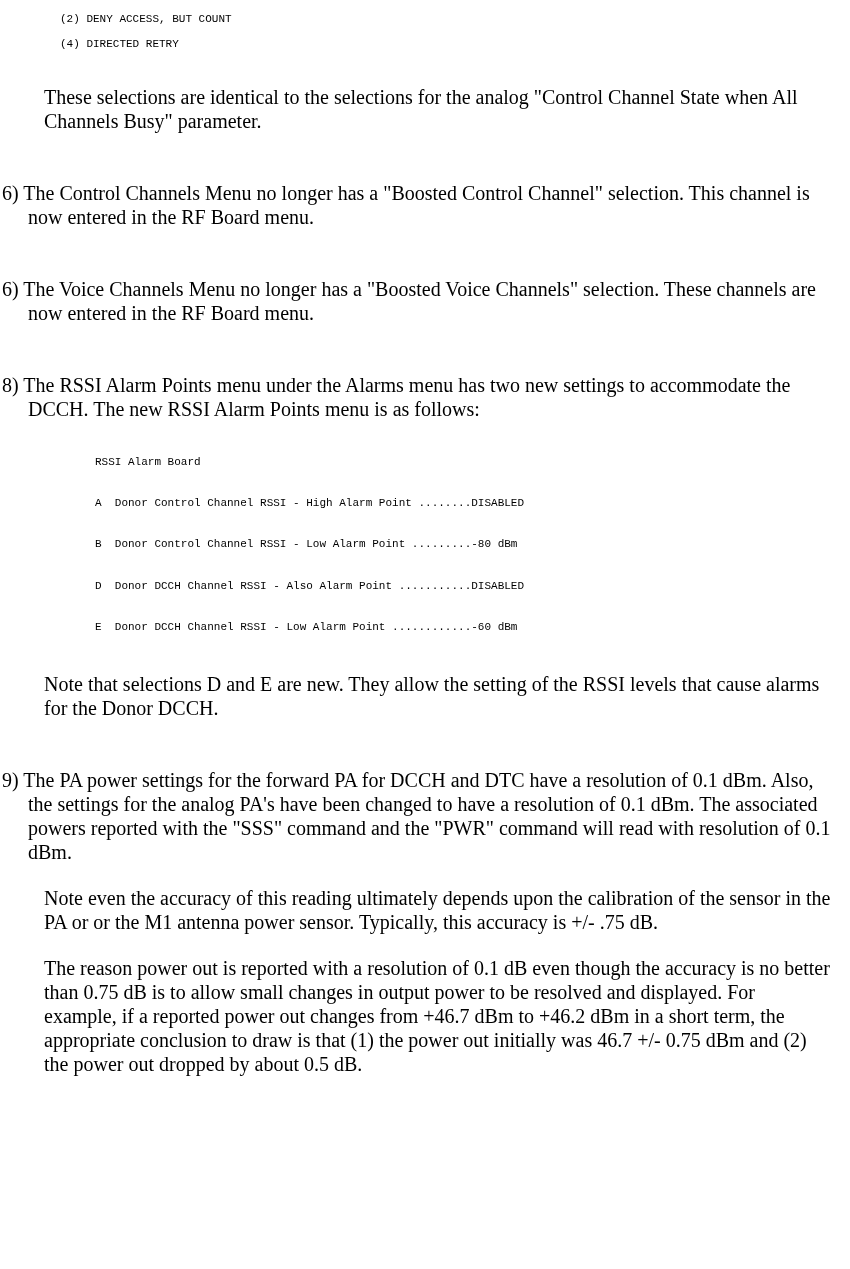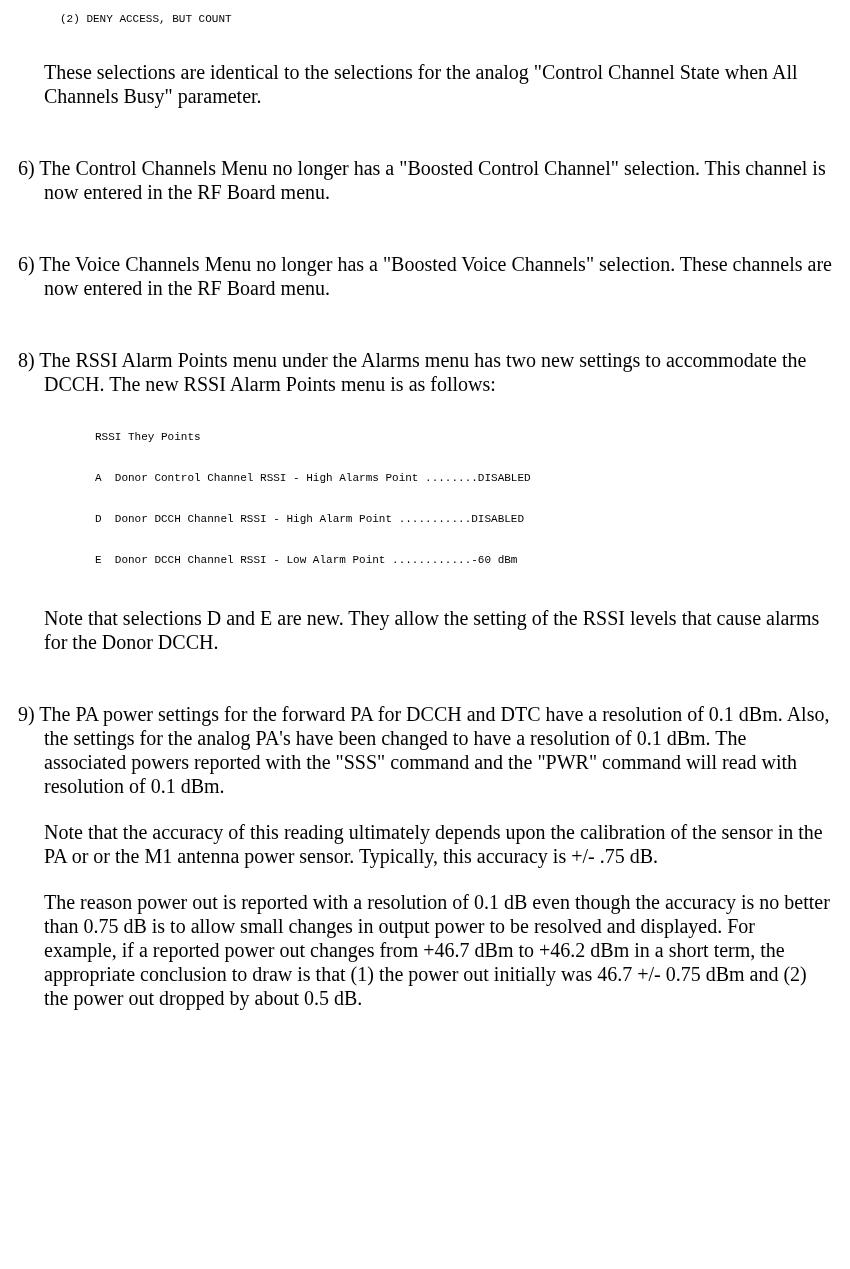--- a/index.html
+++ b/index.html
@@ -21,63 +21,65 @@
     .mono-options {
       margin-left: 60px;
       margin-bottom: 22px;
     }
     .para-block {
       margin-left: 44px;
       margin-right: 18px;
       margin-bottom: 22px;
     }
     .item-block {
-      margin-left: 18px;
+      margin-left: 2px;
       margin-right: 18px;
       margin-bottom: 22px;
       text-indent: -26px;
       padding-left: 26px;
     }
     .rssi-block {
       margin-left: 95px;
       margin-bottom: 10px;
     }
     .rssi-line {
       margin-bottom: 16px;
     }
   </style>
 </head>
 <body>
 
 <div class="mono mono-options">
 <div>(2) DENY ACCESS, BUT COUNT</div>
+<div>(4) DIRECTED RETRY</div>
 </div>
 
 <div class="para-block">These selections are identical to the selections for the analog "Control Channel State when All Channels Busy" parameter.</div>
 
 <div style="height:26px;"></div>
 
 <div class="item-block">6) The Control Channels Menu no longer has a "Boosted Control Channel" selection. This channel is now entered in the RF Board menu.</div>
 
 <div style="height:26px;"></div>
 
 <div class="item-block">6) The Voice Channels Menu no longer has a "Boosted Voice Channels" selection. These channels are now entered in the RF Board menu.</div>
 
 <div style="height:26px;"></div>
 
 <div class="item-block">8) The RSSI Alarm Points menu under the Alarms menu has two new settings to accommodate the DCCH. The new RSSI Alarm Points menu is as follows:</div>
 
 <div class="mono rssi-block">
-<div class="rssi-line">RSSI They Points</div>
-<div class="rssi-line">A  Donor Control Channel RSSI - High Alarms Point ........DISABLED</div>
-<div class="rssi-line">D  Donor DCCH Channel RSSI - High Alarm Point ...........DISABLED</div>
+<div class="rssi-line">RSSI Alarm Board</div>
+<div class="rssi-line">A  Donor Control Channel RSSI - High Alarm Point ........DISABLED</div>
+<div class="rssi-line">B  Donor Control Channel RSSI - Low Alarm Point .........-80 dBm</div>
+<div class="rssi-line">D  Donor DCCH Channel RSSI - Also Alarm Point ...........DISABLED</div>
 <div class="rssi-line">E  Donor DCCH Channel RSSI - Low Alarm Point ............-60 dBm</div>
 </div>
 
 <div class="para-block">Note that selections D and E are new. They allow the setting of the RSSI levels that cause alarms for the Donor DCCH.</div>
 
 <div style="height:26px;"></div>
 
 <div class="item-block">9) The PA power settings for the forward PA for DCCH and DTC have a resolution of 0.1 dBm. Also, the settings for the analog PA's have been changed to have a resolution of 0.1 dBm. The associated powers reported with the "SSS" command and the "PWR" command will read with resolution of 0.1 dBm.</div>
 
-<div class="para-block">Note that the accuracy of this reading ultimately depends upon the calibration of the sensor in the PA or or the M1 antenna power sensor.  Typically, this accuracy is +/- .75 dB.</div>
+<div class="para-block">Note even the accuracy of this reading ultimately depends upon the calibration of the sensor in the PA or or the M1 antenna power sensor.  Typically, this accuracy is +/- .75 dB.</div>
 
 <div class="para-block">The reason power out is reported with a resolution of 0.1 dB even though the accuracy is no better than 0.75 dB is to allow small changes in output power to be resolved and displayed. For example, if a reported power out changes from +46.7 dBm to +46.2 dBm in a short term, the appropriate conclusion to draw is that (1) the power out initially was 46.7 +/- 0.75 dBm and (2) the power out dropped by about 0.5 dB.</div>
 
 </body></html>

